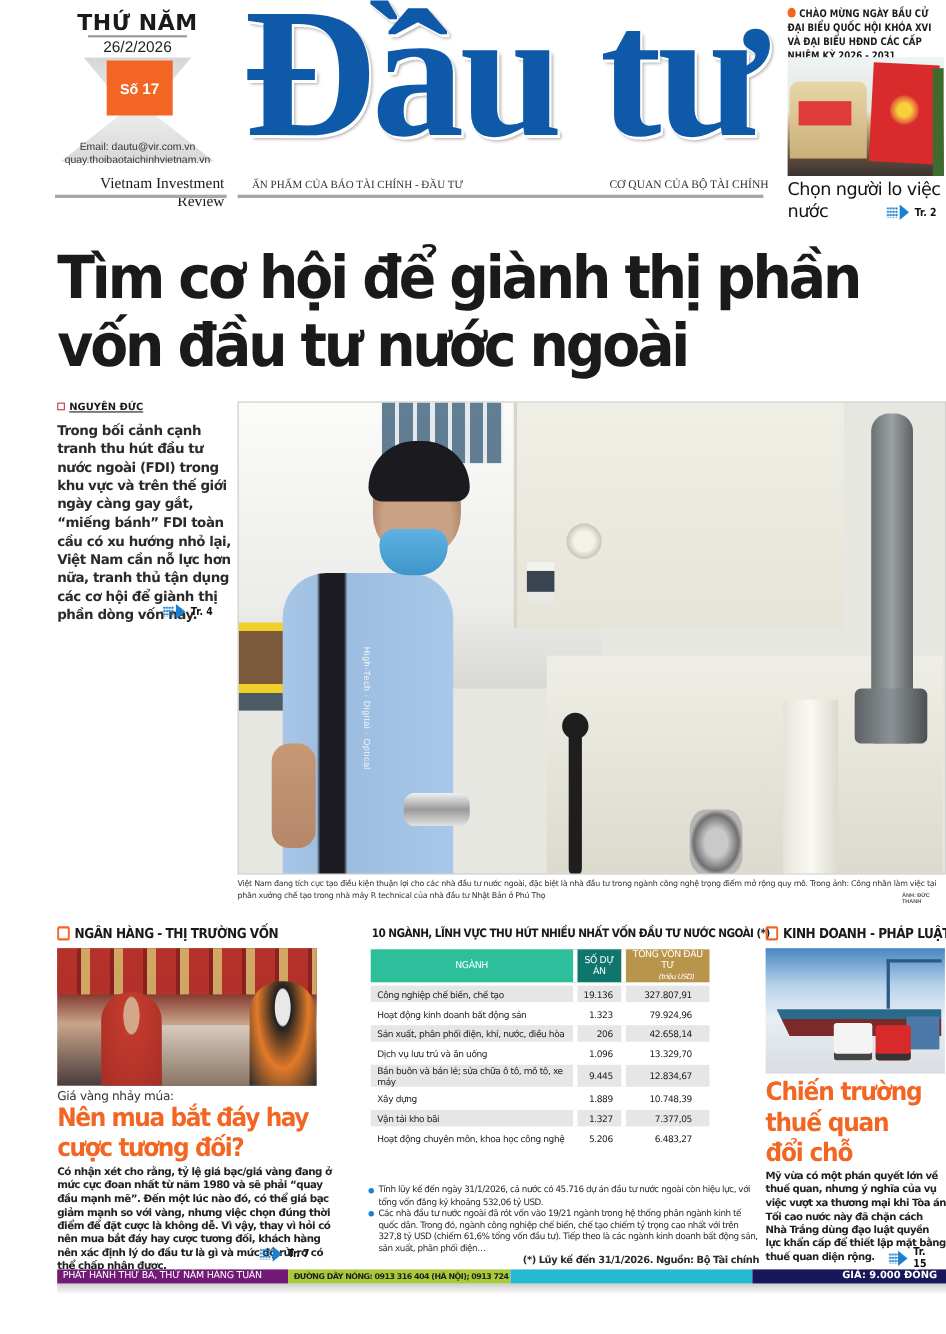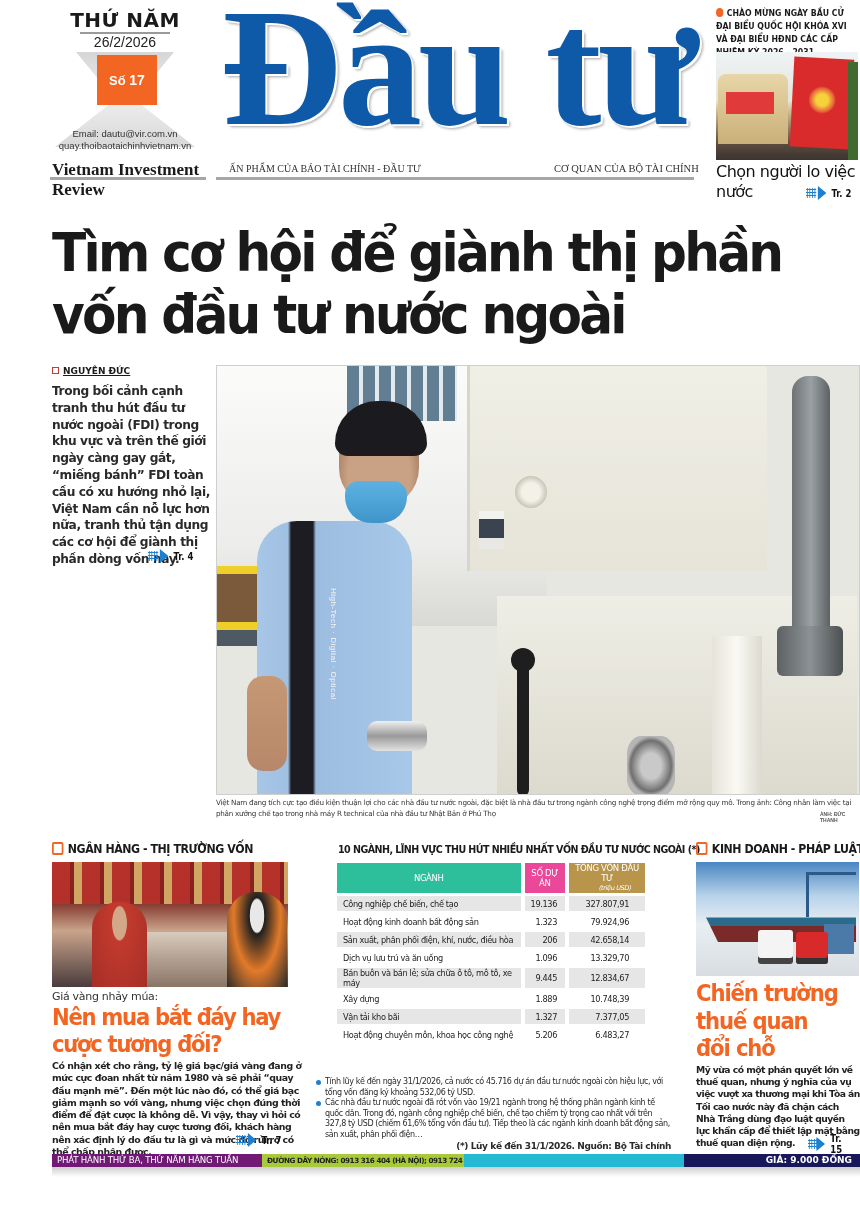--- a/index.html
+++ b/index.html
@@ -10,21 +10,21 @@
   
   .ml-day { left: 55px; top: 8px; width: 140px; text-align: center; font-family: "DejaVu Sans", sans-serif; font-weight: 900; font-size: 20px; letter-spacing: 0.5px; color: #1a1a1a; }
   .ml-rule { left: 80px; top: 32px; width: 90px; height: 2px; background: #9a9a9a; }
   .ml-date { left: 55px; top: 34px; width: 140px; text-align: center; font-size: 14px; color: #222; }
   .ml-hour { left: 55px; top: 52px; width: 140px; height: 95px;
     background: linear-gradient(180deg,#d6d6d6 0%, #eeeeee 50%, #d8d8d8 100%);
     clip-path: polygon(15% 0, 85% 0, 57% 50%, 100% 100%, 0 100%, 43% 50%); }
   .ml-issue { left: 97px; top: 55px; width: 60px; height: 50px; background: #f26522; color: #fff; text-align: center; line-height: 50px; font-weight: 700; font-size: 13px; }
   .ml-issue b { font-size: 14px; }
   .ml-email { left: 55px; top: 128px; width: 140px; text-align: center; font-size: 9.5px; line-height: 12px; color: #333; }
-  .ml-vir { left: 52px; top: 160px; width: 152px; text-align: left; font-family: "Liberation Serif", serif; font-weight: 700; font-size: 17px; color: #1a1a1a; }
+  .ml-vir { left: 52px; top: 160px; width: 152px; text-align: right; font-family: "Liberation Serif", serif; font-weight: 400; font-size: 14px; color: #1a1a1a; }
   .ml-vir-rule { left: 50px; top: 177px; width: 156px; height: 3px; background: #a6a6a6; }
 
   
   .logo { left: 215px; top: -18px; width: 485px; height: 170px; text-align: center; font-family: "Liberation Serif", serif; font-weight: 700; font-size: 168px; line-height: 170px; color: #0f5aa8; letter-spacing: -4px;
     text-shadow: 2px 2px 0 #ffffff, 3px 3px 3px rgba(0,0,0,0.35); }
   .logo-sub-l { left: 217px; top: 163px; font-family: "Liberation Serif", serif; font-size: 10px; color: #333; margin-left: 12px; }
   .logo-sub-r { left: 554px; top: 163px; font-family: "Liberation Serif", serif; font-size: 10.5px; color: #333; }
   .logo-rule { left: 216px; top: 177px; width: 478px; height: 3px; background: #a6a6a6; }
 
   
@@ -96,29 +96,29 @@
   .bl-kicker { left: 52px; top: 990px; font-family: "DejaVu Sans", sans-serif; font-size: 11px; color: #333; letter-spacing: -0.3px; }
   .bl-head { left: 52px; top: 1004px; width: 250px; font-family: "DejaVu Sans", sans-serif; font-weight: 700; font-size: 23px; line-height: 27px; color: #f26522; letter-spacing: -1.4px; transform: scaleX(0.92); transform-origin: left; }
   .bl-body { left: 52px; top: 1060px; width: 250px; font-family: "DejaVu Sans", sans-serif; font-weight: 700; font-size: 9.4px; line-height: 12.3px; color: #222; letter-spacing: -0.45px; }
   .bl-ref { left: 236px; top: 1133px; }
 
   
   .tb-title { left: 338px; top: 843px; width: 320px; font-family: "DejaVu Sans", sans-serif; font-weight: 700; font-size: 10.6px; color: #1a1a1a; letter-spacing: -0.6px; white-space: nowrap; transform: scaleX(0.9); transform-origin: left; }
   .tb { left: 337px; top: 860px; width: 308px; border-collapse: separate; border-spacing: 0 3px; font-family: "DejaVu Sans", sans-serif; font-size: 8.2px; letter-spacing: -0.35px; }
   .tb th { height: 23px; color: #fff; font-weight: 500; font-size: 8.5px; text-align: center; line-height: 10px; }
   .tb th.c1 { background: #2dbf9b; width: 185px; }
-  .tb th.c2 { background: #ec4899; width: 42px; border-left: 4px solid #fff; }
+  .tb th.c2 { background: #0f766e; width: 42px; border-left: 4px solid #fff; }
   .tb th.c3 { background: #b8954a; width: 80px; border-left: 4px solid #fff; }
   .tb th.c3 small { display: block; font-style: italic; font-size: 6.5px; font-weight: 400; padding-left: 16px; }
   .tb td { height: 15px; color: #222; padding: 0 6px; }
   .tb tr.odd td { background: #e6e6e6; }
   .tb tr.even td { background: #ffffff; }
   .tb td.n1 { text-align: right; border-left: 4px solid #fff; padding-right: 8px; }
   .tb td.n2 { text-align: right; border-left: 4px solid #fff; padding-right: 16px; }
-  .tb-notes { left: 316px; top: 1077px; width: 355px; font-family: "DejaVu Sans", sans-serif; font-size: 8px; line-height: 10.5px; color: #2a2a2a; letter-spacing: -0.4px; }
+  .tb-notes { left: 335px; top: 1077px; width: 355px; font-family: "DejaVu Sans", sans-serif; font-size: 8px; line-height: 10.5px; color: #2a2a2a; letter-spacing: -0.4px; }
   .tb-notes .b { display: flex; gap: 4px; }
   .tb-notes .b i { flex: 0 0 auto; display: inline-block; width: 5px; height: 5px; border-radius: 50%; background: #1c7fd0; margin-top: 3px; }
   .tb-source { text-align: right; font-weight: 700; font-size: 9px; margin-top: 1px; }
 
   
   .br-label { left: 696px; top: 841px; }
   .br-photo { left: 696px; top: 862px; width: 163px; height: 114px; overflow: hidden; background: linear-gradient(180deg,#4a86c2 0%,#b8d3ea 30%,#e8eef3 55%,#d9dde2 100%); }
   .br-ship { position: absolute; left: 10px; top: 45px; width: 150px; height: 35px; background: linear-gradient(180deg,#c43b2e 0 30%,#2a6a8a 30% 55%,#7a2a28 55%); clip-path: polygon(0 30%,100% 30%,100% 100%,8% 100%); }
   .br-crane { position: absolute; left: 110px; top: 10px; width: 50px; height: 45px; border-top: 3px solid #2b5a8a; border-left: 3px solid #2b5a8a; }
   .br-truck1 { position: absolute; left: 62px; top: 68px; width: 35px; height: 34px; background: #f4f4f4; border-radius: 3px; box-shadow: inset 0 -6px #444; }

